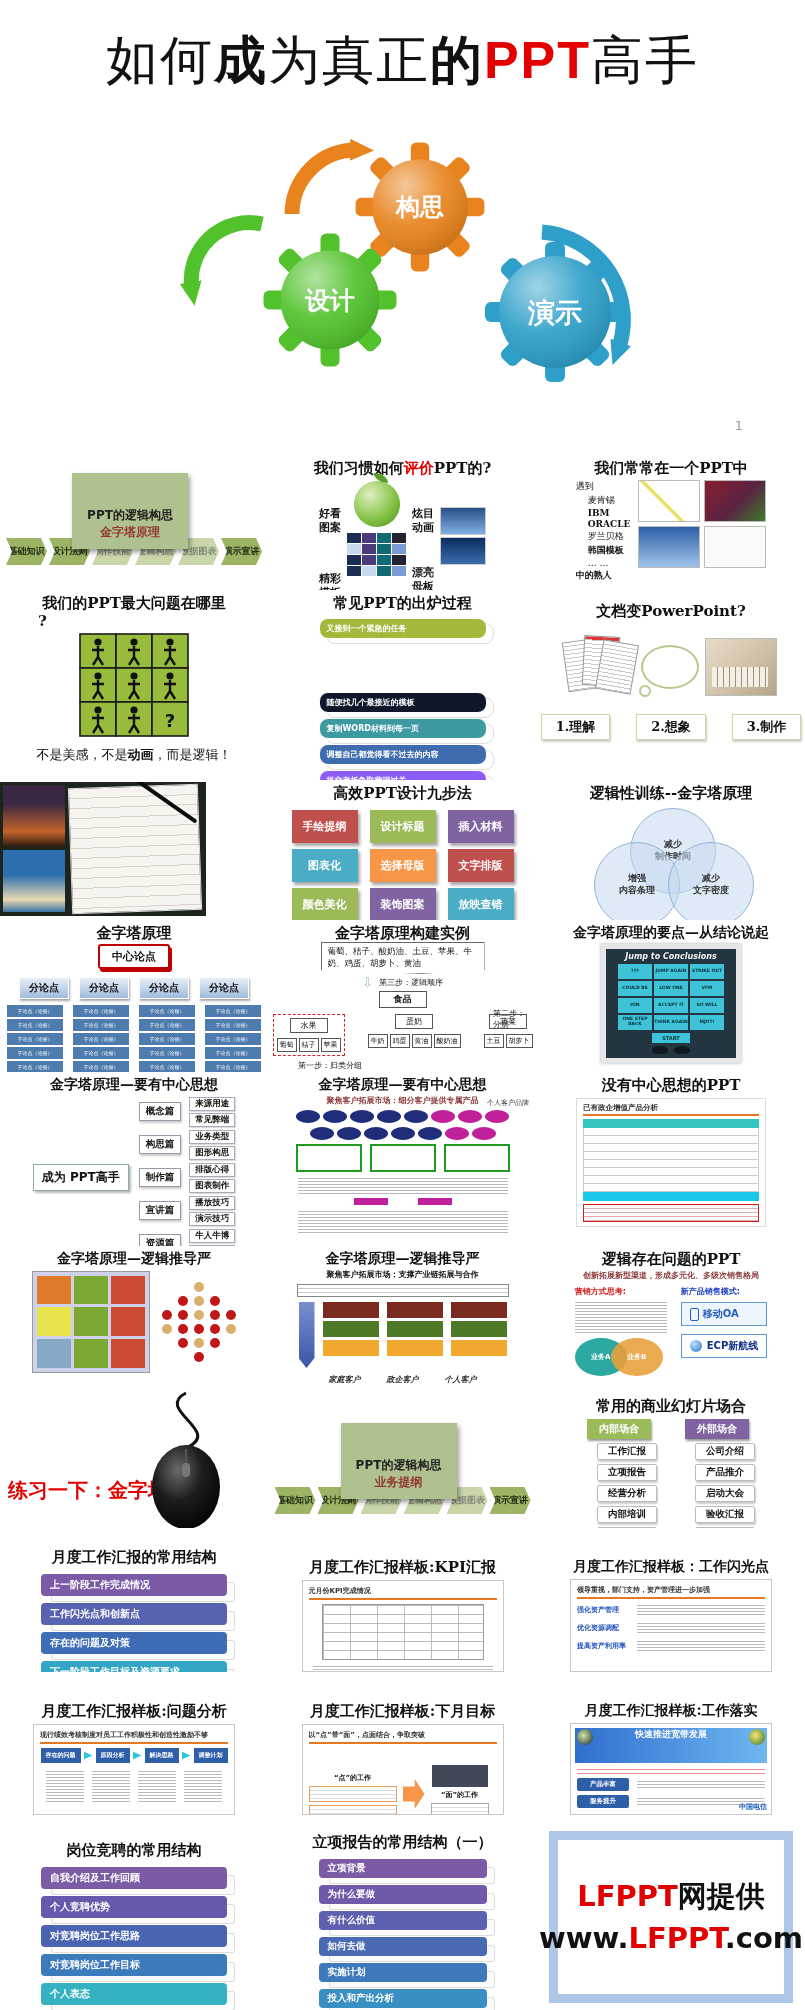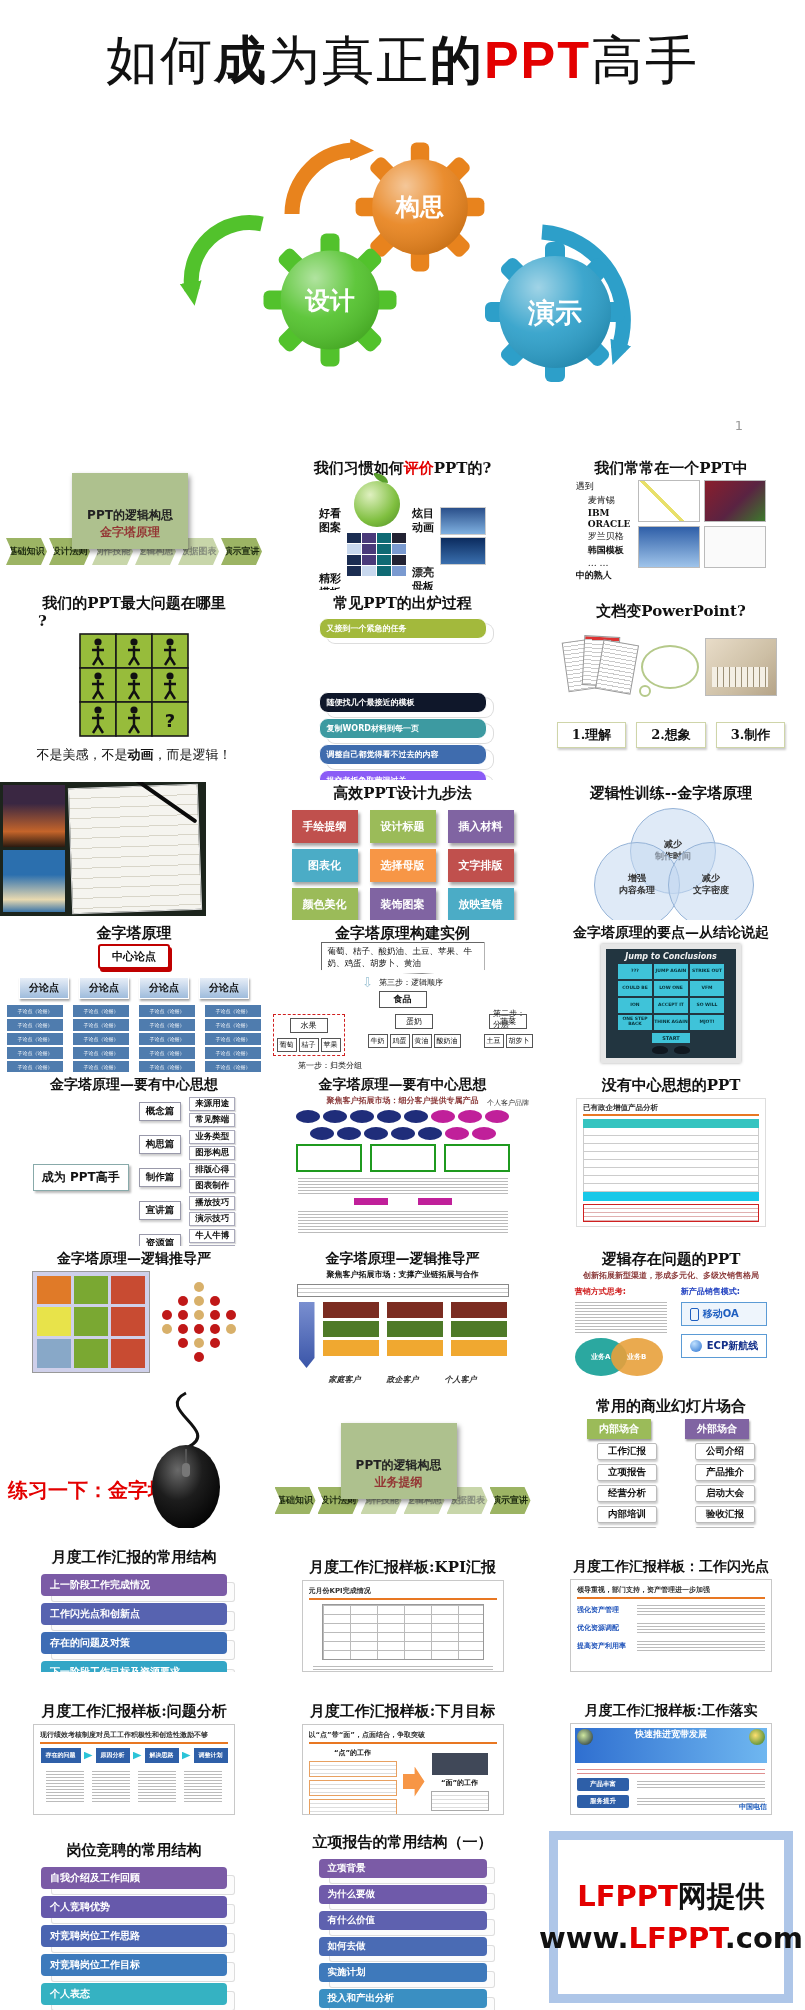--- a/index.html
+++ b/index.html
@@ -84,21 +84,21 @@
     repeating-linear-gradient(#fff 0 3px,#c9c9c9 3px 4px);border:1px solid #999;}
   .docpile i:nth-child(1){left:0;top:8px;transform:rotate(-8deg);}
   .docpile i:nth-child(2){left:18px;top:4px;transform:rotate(3deg);background:
     linear-gradient(#d33 0 3px,transparent 3px) ,repeating-linear-gradient(#fff 0 3px,#c9c9c9 3px 4px);}
   .docpile i:nth-child(3){left:34px;top:10px;transform:rotate(10deg);}
   .bubble{width:54px;height:40px;border:2px solid #b5c98a;border-radius:50%;position:relative;}
   .bubble:after{content:"";position:absolute;left:-4px;bottom:-10px;width:8px;height:8px;border:2px solid #b5c98a;border-radius:50%;}
   .keyb{width:70px;height:56px;background:linear-gradient(135deg,#e8dcc8,#cdbfa5 60%,#b5a488);border:1px solid #bbb;position:relative;}
   .keyb:after{content:"";position:absolute;left:6px;top:28px;width:56px;height:20px;
     background:repeating-linear-gradient(90deg,#f4efe4 0 5px,#9c9076 5px 6px);}
-  .s6boxes{display:flex;gap:10px;margin-top:18px;border-radius:8px;}
+  .s6boxes{display:flex;gap:26px;margin-top:10px;border-radius:8px;}
   .s6box{border:1px solid #cfd5a9;box-shadow:1px 2px 2px #ccc;font-size:13px;font-weight:bold;padding:3px 14px;background:#fff;font-family:"DejaVu Serif",serif;}
 
   
   .s7photo{width:206px;height:134px;background:#1c241c;position:relative;align-self:flex-start;margin-top:0;overflow:hidden;}
   .mag1{position:absolute;left:3px;top:3px;width:62px;height:62px;background:linear-gradient(#3a2742 30%,#c4642a 75%,#2a1a10);}
   .mag2{position:absolute;left:3px;top:68px;width:62px;height:62px;background:linear-gradient(#2b6fae 40%,#e8d9b0 80%,#3a74a8);}
   .paper{position:absolute;left:70px;top:4px;width:128px;height:124px;background:
     repeating-linear-gradient(#f5f4ef 0 9px,#d8d5c8 9px 10px);border:1px solid #ddd;transform:rotate(-2deg);}
   .pen{position:absolute;right:2px;top:14px;width:84px;height:4px;background:#0a0a0a;transform:rotate(35deg);border-radius:2px;}
 
@@ -256,21 +256,21 @@
   .kfoot{width:180px;height:14px;margin:4px auto 0;}
   .m24row{display:flex;gap:8px;align-items:center;margin-top:4px;}
   .m24lab{color:#2255bb;font-weight:bold;font-size:7px;width:52px;flex:none;}
   .m24txt{flex:1;height:14px;}
   .m25row{display:flex;align-items:center;gap:3px;margin-top:4px;justify-content:center;}
   .m25box{background:#2e5fa8;color:#fff;font-size:6px;font-weight:bold;padding:3px 5px;white-space:nowrap;}
   .m25arrow{width:9px;height:8px;background:#2bc4d8;clip-path:polygon(0 0,100% 50%,0 100%);}
   .m25cols{display:flex;gap:8px;margin-top:6px;justify-content:center;}
   .m25cols i{width:38px;height:34px;}
   .s26body{display:flex;align-items:center;gap:6px;margin-top:2px;}
-  .s26l{display:flex;flex-direction:column;gap:3px;}
+  .s26l{display:flex;flex-direction:column;gap:3px;margin-top:25px;}
   .s26lt,.s26rt{font-size:7px;font-weight:bold;text-align:center;}
   .s26box{width:86px;height:14px;border:1px solid #e8a060;background:repeating-linear-gradient(#fff 0 3px,#ddd 3px 4px);}
   .s26arrow{width:22px;height:30px;background:#f79646;clip-path:polygon(0 25%,55% 25%,55% 0,100% 50%,55% 100%,55% 75%,0 75%);}
   .s26r{display:flex;flex-direction:column;gap:3px;align-items:center;}
   .s26dark{width:56px;height:22px;background:#404858;}
   .s26white{width:56px;height:18px;border:1px solid #aaa;background:repeating-linear-gradient(#fff 0 3px,#ddd 3px 4px);}
   .banner27{height:35px;background:linear-gradient(90deg,#2f6fd0,#6fb7f0);display:flex;align-items:flex-start;justify-content:center;
     color:#fff;font-weight:bold;font-size:9px;position:relative;margin:-1px -2px 0;}
   .circ27{position:absolute;width:16px;height:16px;border-radius:50%;top:1px;}
   .circ27.c1{left:2px;background:radial-gradient(circle at 40% 40%,#cfe8a0,#123);}

